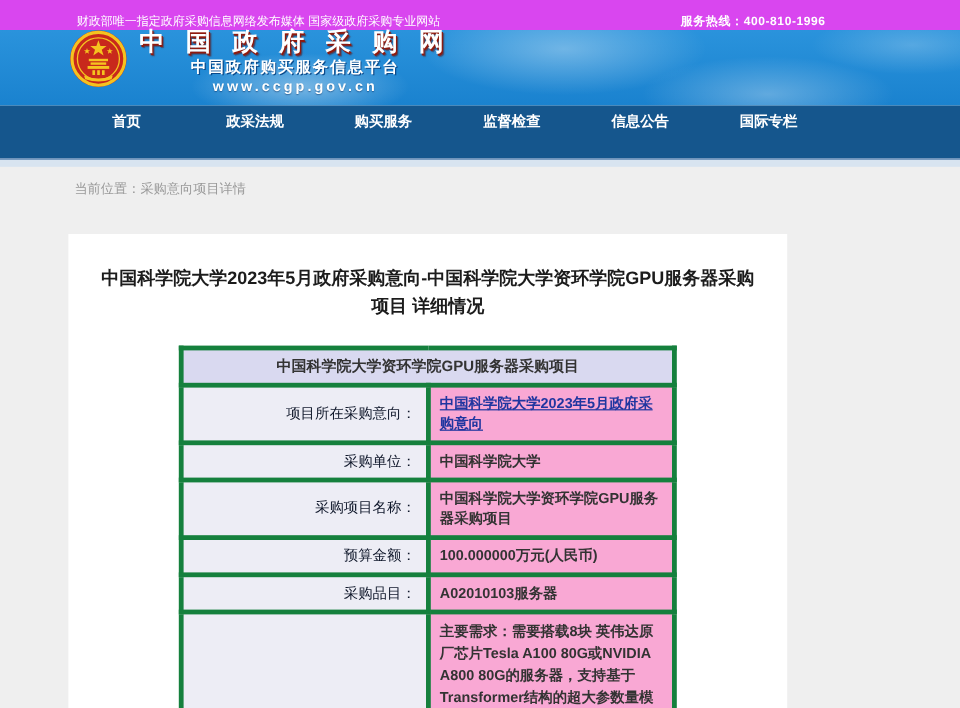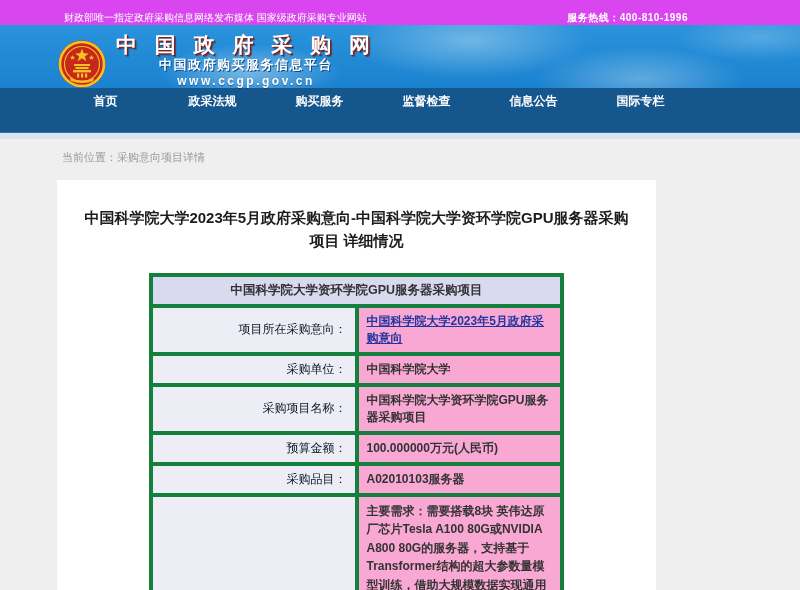--- a/index.html
+++ b/index.html
@@ -21,21 +21,21 @@
 
   
   .banner {
     height:63px;
     background:
       radial-gradient(ellipse 130px 40px at 250px 75%, rgba(255,255,255,.40), rgba(255,255,255,0) 70%),
       radial-gradient(ellipse 170px 55px at 470px 25%, rgba(255,255,255,.34), rgba(255,255,255,0) 70%),
       radial-gradient(ellipse 150px 45px at 640px 85%, rgba(255,255,255,.30), rgba(255,255,255,0) 70%),
       radial-gradient(ellipse 120px 35px at 760px 20%, rgba(255,255,255,.22), rgba(255,255,255,0) 70%),
       linear-gradient(180deg,#2a93dc 0%, #1a82cf 100%);
-    display:flex; align-items:flex-end; padding-left:58px;
+    display:flex; align-items:flex-start; padding-left:58px;
   }
   .emblem { width:48px; height:48px; margin-right:10px; flex:0 0 auto; }
   .banner-text { display:flex; flex-direction:column; align-items:center; }
   .site-name {
     color:#fff; font-size:21px; font-weight:bold; letter-spacing:6px;
     text-shadow:1px 1px 0 #8f1a0e, 2px 2px 1px rgba(90,10,5,.55);
     line-height:22px; white-space:nowrap;
   }
   .site-sub {
     color:#fff; font-size:13px; font-weight:bold; letter-spacing:1.5px;
@@ -52,21 +52,21 @@
     padding-left:52px;
   }
   .nav-item {
     width:107px; color:#fff; font-size:12px; font-weight:bold;
     text-align:center; line-height:27px; cursor:pointer; white-space:nowrap;
   }
   .nav-strip { height:7px; background:#d8e4f0; border-top:1px solid #3d6ea3; }
 
   
   .breadcrumb {
-    padding:11px 0 0 62px; font-size:11px; color:#999; height:41px;
+    padding:11px 0 0 62px; font-size:11px; color:#999; height:56px;
   }
 
   
   .card {
     margin-left:57px; width:599px; background:#fff;
     padding:16px 0 40px 0; min-height:430px;
   }
   .article-title {
     margin:10px 22px 0; text-align:center;
     font-size:15px; font-weight:bold; color:#1c1c1c; line-height:1.55;

